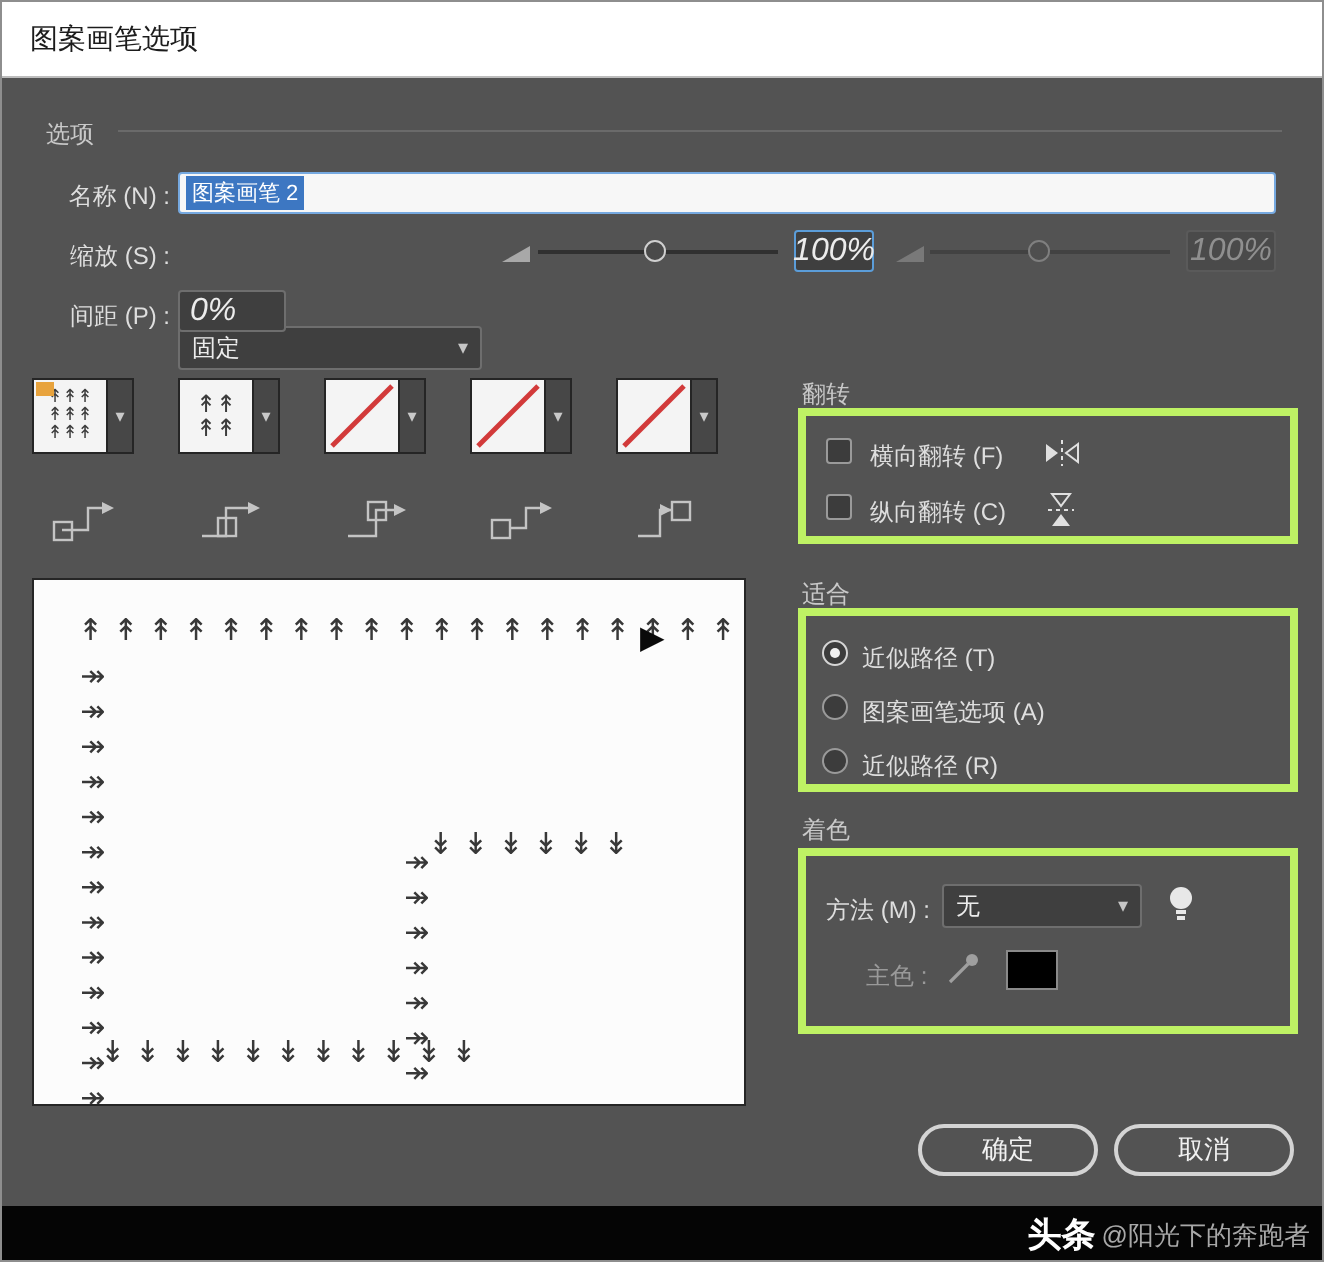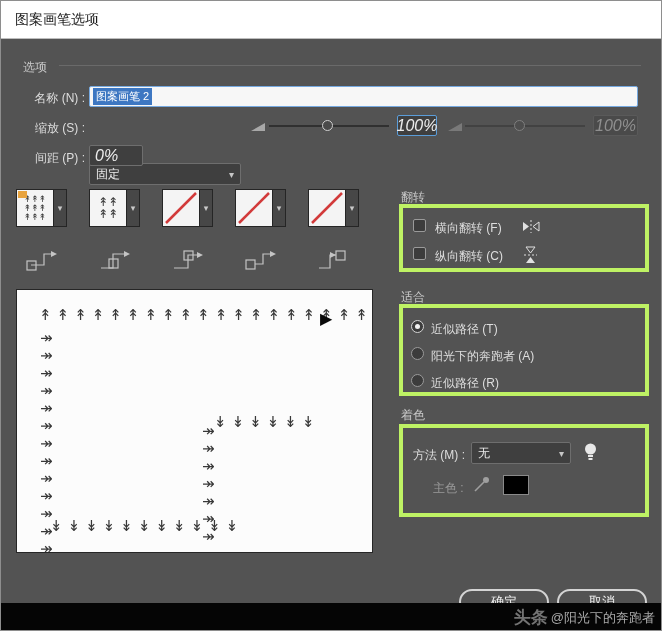--- a/index.html
+++ b/index.html
@@ -117,30 +117,30 @@
 
   #methodLabel { left:10px; top:19px; }
   #methodSelect { left:68px; top:14px; width:100px; height:22px; }
   #bulbIcon { position:absolute; left:180px; top:14px; }
   #keyLabel { left:30px; top:52px; }
   #dropperIcon { position:absolute; left:70px; top:47px; }
   #keySwatch { position:absolute; left:100px; top:47px; width:26px; height:20px;
                background:#000; border:1px solid #8a8a8a; }
 
   
-  .pill { position:absolute; top:588px; width:90px; height:26px; border-radius:13px;
+  .pill { position:absolute; top:561px; width:90px; height:26px; border-radius:13px;
           background:#535353; border:2px solid #d4d4d4; color:#f2f2f2; font-size:13px;
           font-family:inherit; display:flex; align-items:center; justify-content:center;
           cursor:default; }
   #okBtn { left:458px; } #cancelBtn { left:556px; }
 
   
   #footer { position:absolute; left:0; top:602px; width:100%; height:29px; background:#050505;
             display:flex; align-items:center; justify-content:flex-end; padding-right:6px; }
-  #wmBrand  { color:#737373; font-weight:bold; font-size:17px; margin-right:3px; }
+  #wmBrand  { color:#ffffff; font-weight:bold; font-size:17px; margin-right:3px; }
   #wmHandle { color:#a8a8a8; font-size:13px; }
 
   svg { display:block; }
 </style>
 </head>
 <body>
 
 <div id="win">
 
   <div id="titlebar">
@@ -284,21 +284,21 @@
       <line x1="1" y1="10" x2="14" y2="10" stroke="#e0e0e0" stroke-width="1" stroke-dasharray="2,2"></line>
       <polygon points="3,18 12,18 7.5,12" fill="#e0e0e0"></polygon>
     </svg>
   </div>
 
   <span class="seclbl" id="fitLabel">适合</span>
   <div class="groupbox" id="fitBox">
     <span class="radio checked" id="rb1"></span>
     <span class="lbl" id="rb1Label">近似路径 (T)</span>
     <span class="radio" id="rb2"></span>
-    <span class="lbl" id="rb2Label">阳光下的奔跑者 (A)</span>
+    <span class="lbl" id="rb2Label">图案画笔选项 (A)</span>
     <span class="radio" id="rb3"></span>
     <span class="lbl" id="rb3Label">近似路径 (R)</span>
   </div>
 
   <span class="seclbl" id="colLabel">着色</span>
   <div class="groupbox" id="colBox">
     <span class="lbl" id="methodLabel">方法 (M) :</span>
     <div class="dd" id="methodSelect">
       <span>无</span>
       <span class="chev">▾</span>

